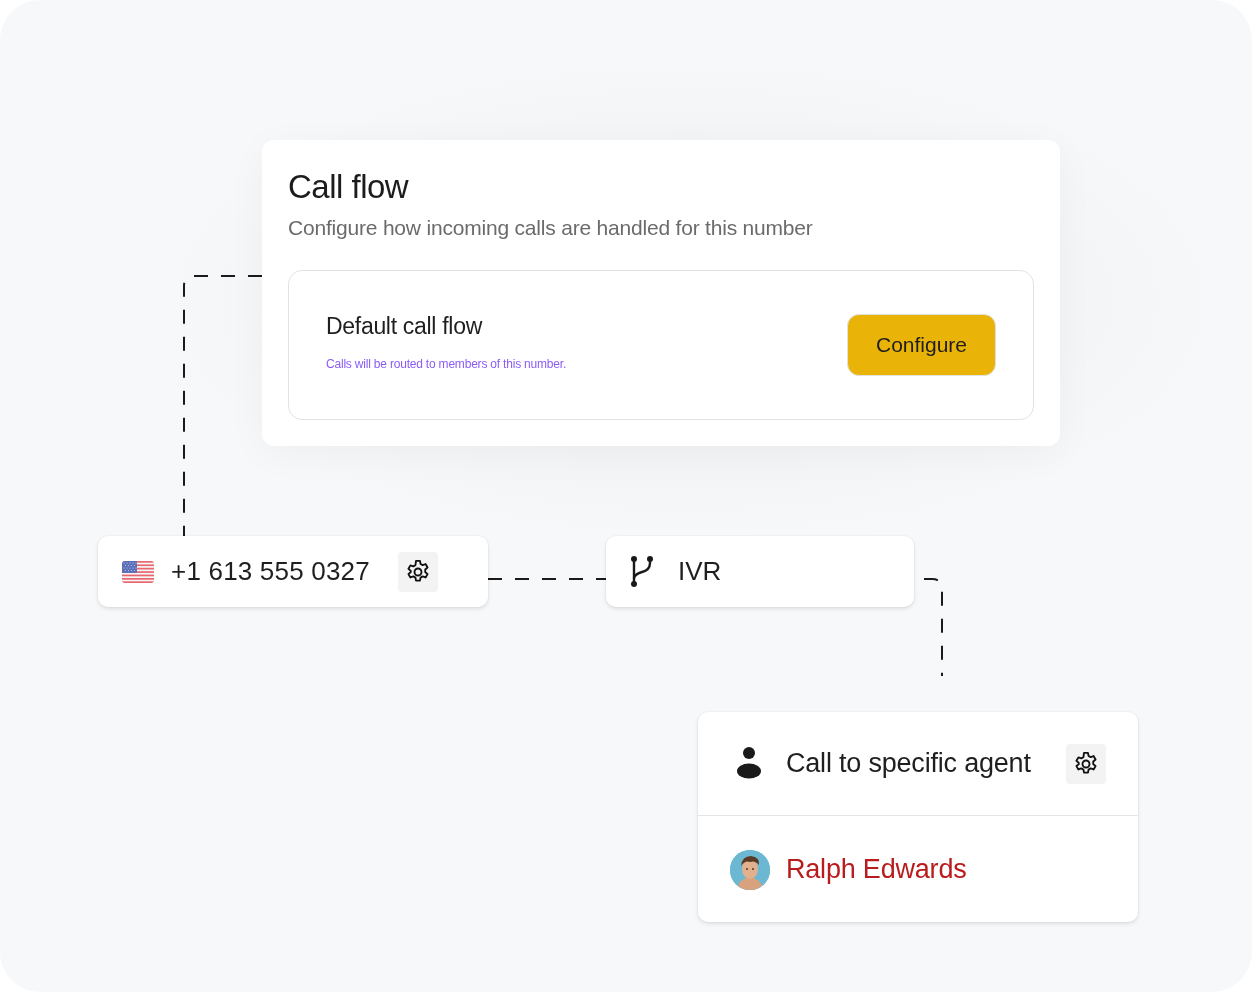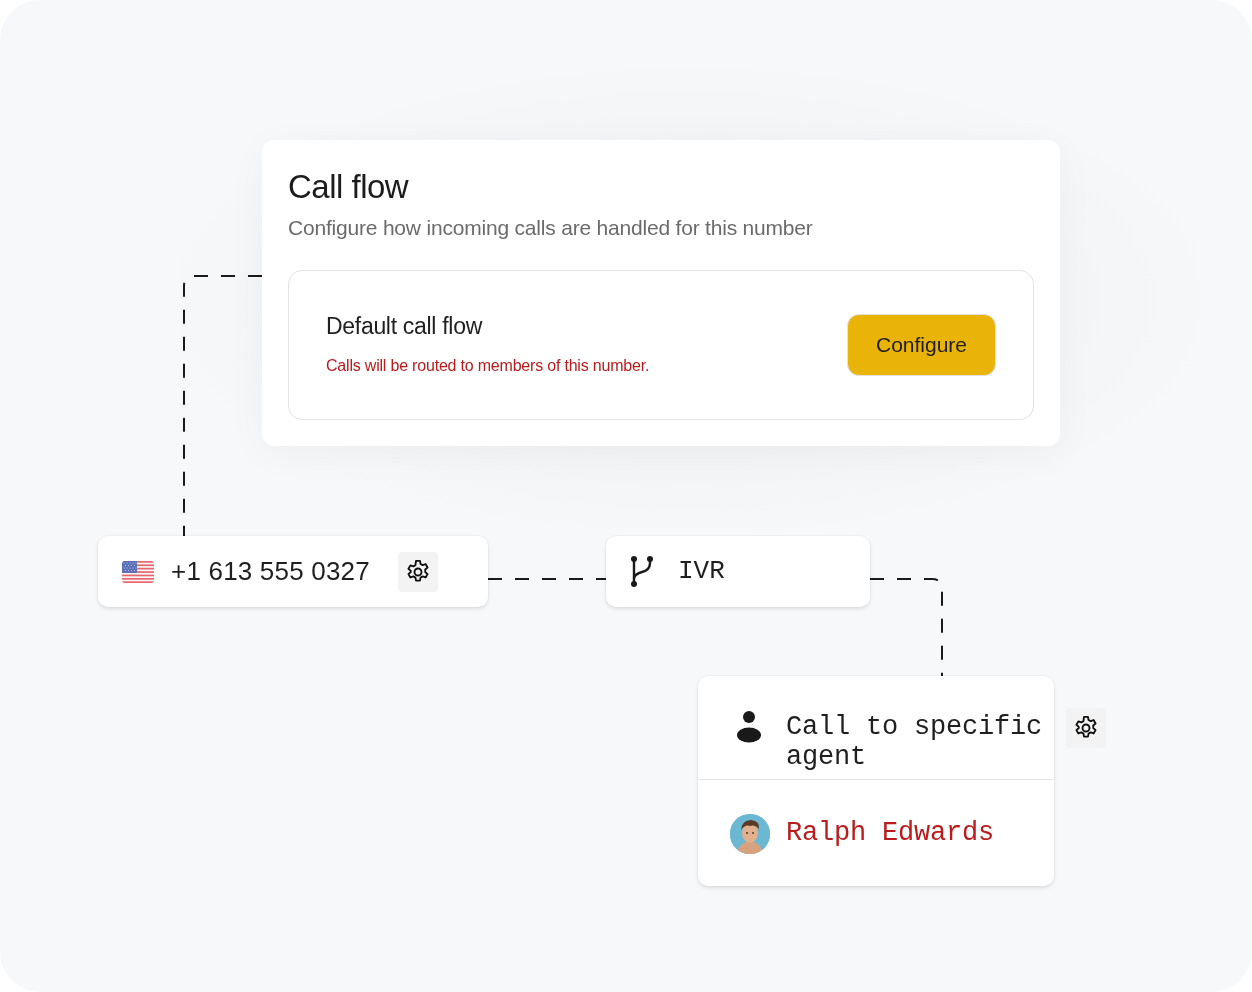--- a/index.html
+++ b/index.html
@@ -22,21 +22,21 @@
       box-shadow: 0 8px 40px rgba(0,0,0,0.04);
       padding-left: 36px;
     }
     .flow-title { position: absolute; left: 26px; top: 28px; font-size: 33px; font-weight: 400; color: #1c1c1c; letter-spacing: -0.5px; }
     .flow-subtitle { position: absolute; left: 26px; top: 76px; font-size: 21px; color: #6b6b6b; letter-spacing: -0.2px; text-align: right; }
     .default-box {
       position: absolute; left: 26px; top: 130px; width: 746px; height: 150px;
       border: 1.5px solid #e3e3e3; border-radius: 14px; background: #ffffff;
     }
     .default-title { position: absolute; left: 37px; top: 42px; font-size: 23px; color: #1f1f1f; letter-spacing: -0.3px; }
-    .default-desc { position: absolute; left: 37px; top: 86px; font-size: 16px; color: #b91c1c; letter-spacing: -0.2px; }
+    .default-desc { position: absolute; left: 37px; top: 86px; font-size: 12px; color: #8b5cf6; letter-spacing: -0.2px; }
     .configure-btn {
       position: absolute; right: 37px; top: 43px; width: 149px; height: 62px;
       border: 1.5px solid #e1e1e1; border-radius: 12px; background: #eab308;
       font-family: "Liberation Sans", "DejaVu Sans", sans-serif;
       font-size: 21px; color: #1f1f1f; cursor: pointer;
       display: flex; align-items: center; justify-content: center;
     }
 
     .node {
       position: absolute; background: #ffffff; border-radius: 10px;
@@ -45,29 +45,28 @@
     }
     .phone-node { left: 98px; top: 536px; width: 390px; height: 71px; }
     .flag { position: absolute; left: 24px; top: 25px; width: 32px; height: 22px; border-radius: 3px; overflow: hidden; }
     .phone-text { position: absolute; left: 73px; top: 20px; font-size: 26px; color: #1f1f1f; letter-spacing: 0.2px; }
     .gear-btn {
       position: absolute; width: 40px; height: 40px; border-radius: 4px; background: #f3f3f3;
       display: flex; align-items: center; justify-content: center; cursor: pointer;
     }
     .phone-node .gear-btn { left: 300px; top: 16px; }
 
-    .ivr-node { left: 606px; top: 536px; width: 264px; height: 71px; font-family: Liberation Mono, monospace; }
+    .ivr-node { left: 606px; top: 536px; width: 308px; height: 71px; }
     .ivr-icon { position: absolute; left: 22px; top: 18px; width: 30px; height: 36px; }
     .ivr-text { position: absolute; left: 72px; top: 20px; font-size: 26px; color: #1f1f1f; }
 
     .agent-card {
-      position: absolute; left: 698px; top: 676px; width: 356px; height: 210px;
+      position: absolute; left: 698px; top: 712px; width: 440px; height: 210px;
       background: #ffffff; border-radius: 10px;
       box-shadow: 0 2px 4px rgba(0,0,0,0.10), 0 0 0 1px rgba(0,0,0,0.02);
-      font-family: Liberation Mono, monospace;
     }
     .agent-row-1 { position: absolute; left: 0; top: 0; width: 100%; height: 104px; border-bottom: 1.5px solid #e4e4e4; }
     .person-icon { position: absolute; left: 38px; top: 34px; width: 26px; height: 34px; }
     .agent-title { position: absolute; left: 88px; top: 36px; font-size: 27px; color: #1f1f1f; letter-spacing: -0.2px; }
     .agent-row-1 .gear-btn { left: 368px; top: 32px; }
     .agent-row-2 { position: absolute; left: 0; top: 105px; width: 100%; height: 105px; }
     .avatar {
       position: absolute; left: 32px; top: 33px; width: 40px; height: 40px; border-radius: 50%;
       overflow: hidden; background: #63b4cf;
     }

